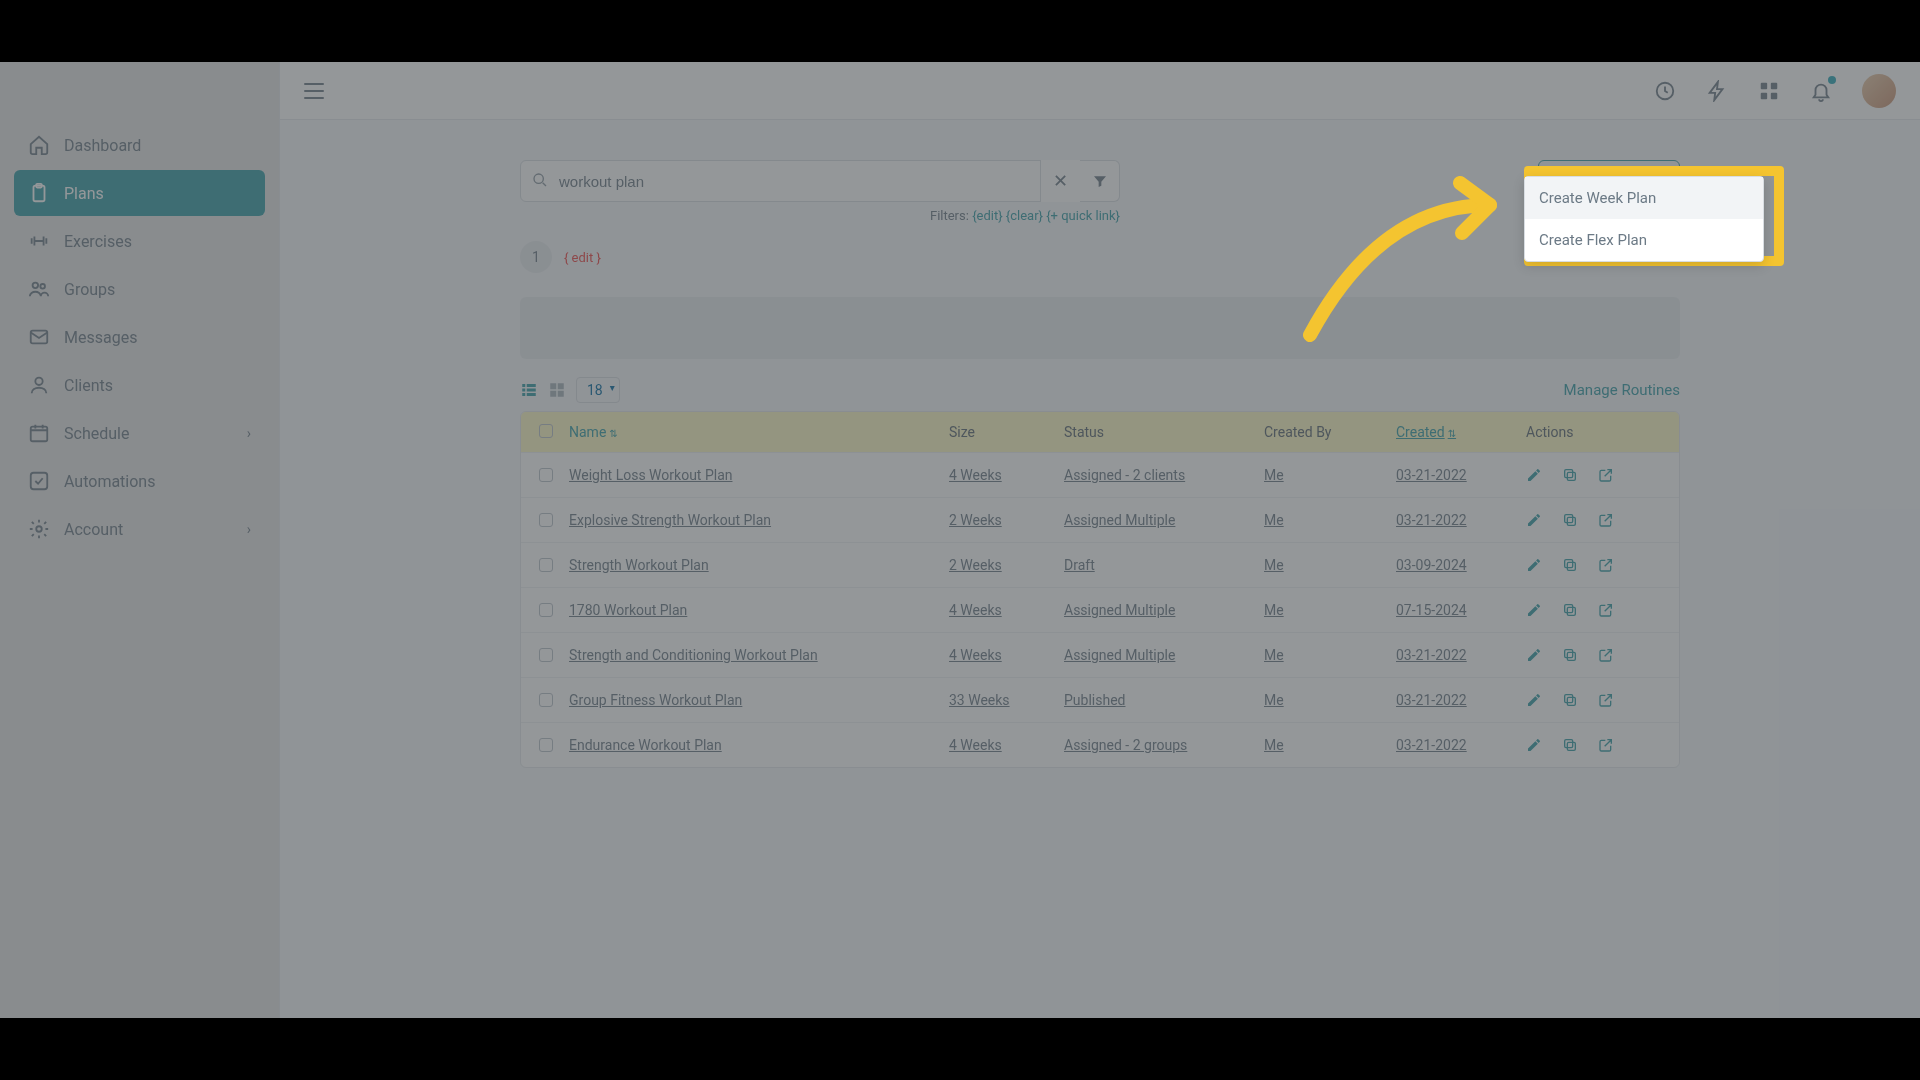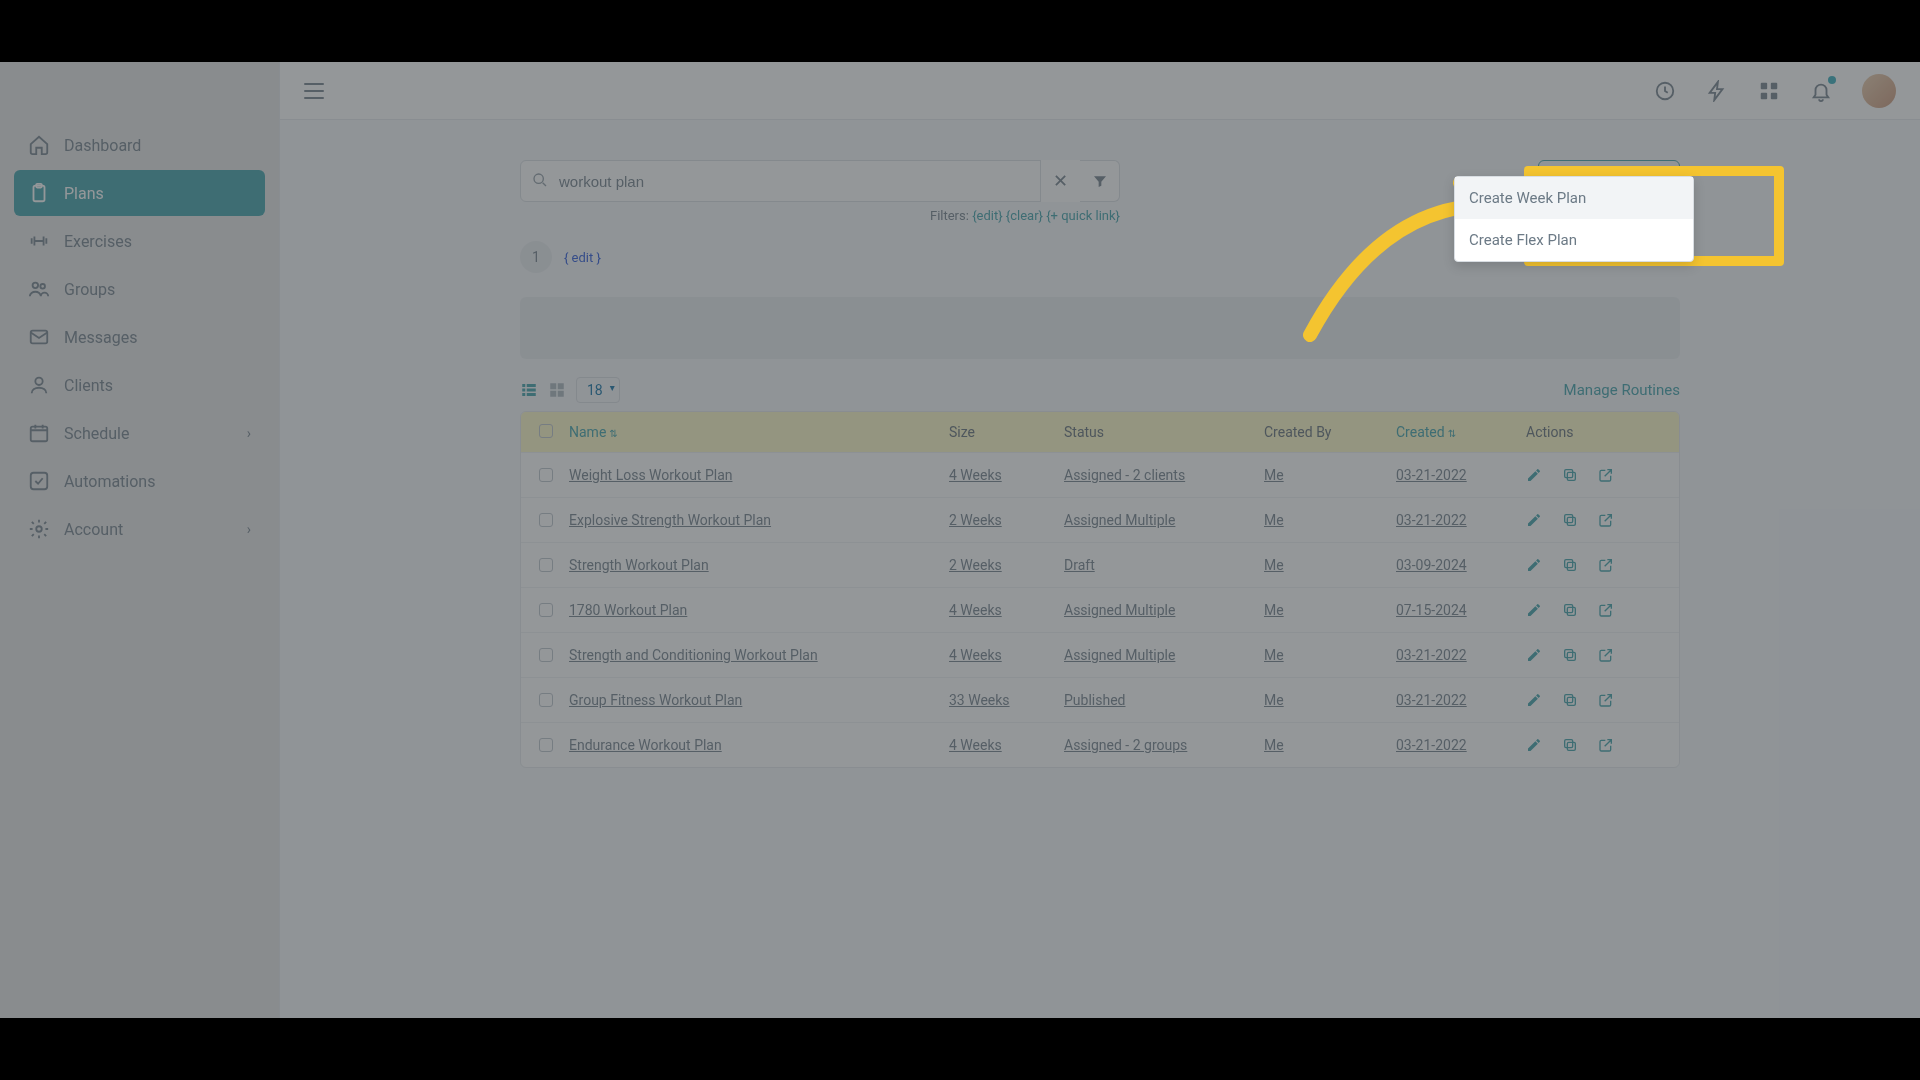--- a/index.html
+++ b/index.html
@@ -125,21 +125,21 @@
 .filters-line a { color:#339ba5; cursor:pointer; }
 .chip-row { display:flex; align-items:center; gap:12px; margin-top:18px; margin-bottom:20px; }
 .chip {
   width:32px; height:32px;
   border-radius:50%;
   background:#e8ecef;
   color:#6c7a86;
   display:flex; align-items:center; justify-content:center;
   font-size:14px;
 }
-.edit-link { color:#1d4ed8; font-size:13px; cursor:pointer; }
+.edit-link { color:#ef4444; font-size:13px; cursor:pointer; }
 .pub-row {
   margin-top:24px;
   background:#e8ecef;
   border-radius:6px;
   height:62px;
   display:flex;
   align-items:center;
   padding:0 22px;
 }
 .toolbar-row {
@@ -169,21 +169,21 @@
   overflow:hidden;
 }
 .thead {
   display:flex;
   background:#fef9c3;
   padding:12px 18px;
   font-size:14px;
   color:#5a6670;
 }
 .thead .col-name a { color:#339ba5; cursor:pointer; }
-.thead .col-created a { color:#339ba5; cursor:pointer; }
+.thead .col-created a { color:#339ba5; cursor:pointer;text-decoration:underline; }
 .trow {
   display:flex;
   padding:14px 18px;
   border-top:1px solid #eef1f3;
   font-size:14px;
   color:#6c7a86;
   align-items:center;
   text-decoration:underline;
 }
 .col-check { width:30px; }
@@ -199,21 +199,21 @@
 
 .dim-overlay {
   position:absolute;
   inset:0;
   background:rgba(70,75,80,0.58);
   pointer-events:none;
 }
 .dropdown {
   position:absolute;
   top: 176px;
-  left: 1454px;
+  left: 1524px;
   width: 240px;
   background:#fff;
   border:1px solid #d8dde2;
   border-radius:4px;
   box-shadow:0 4px 12px rgba(0,0,0,0.15);
   z-index:10;
 }
 .dropdown-item {
   padding:12px 14px;
   font-size:15px;

